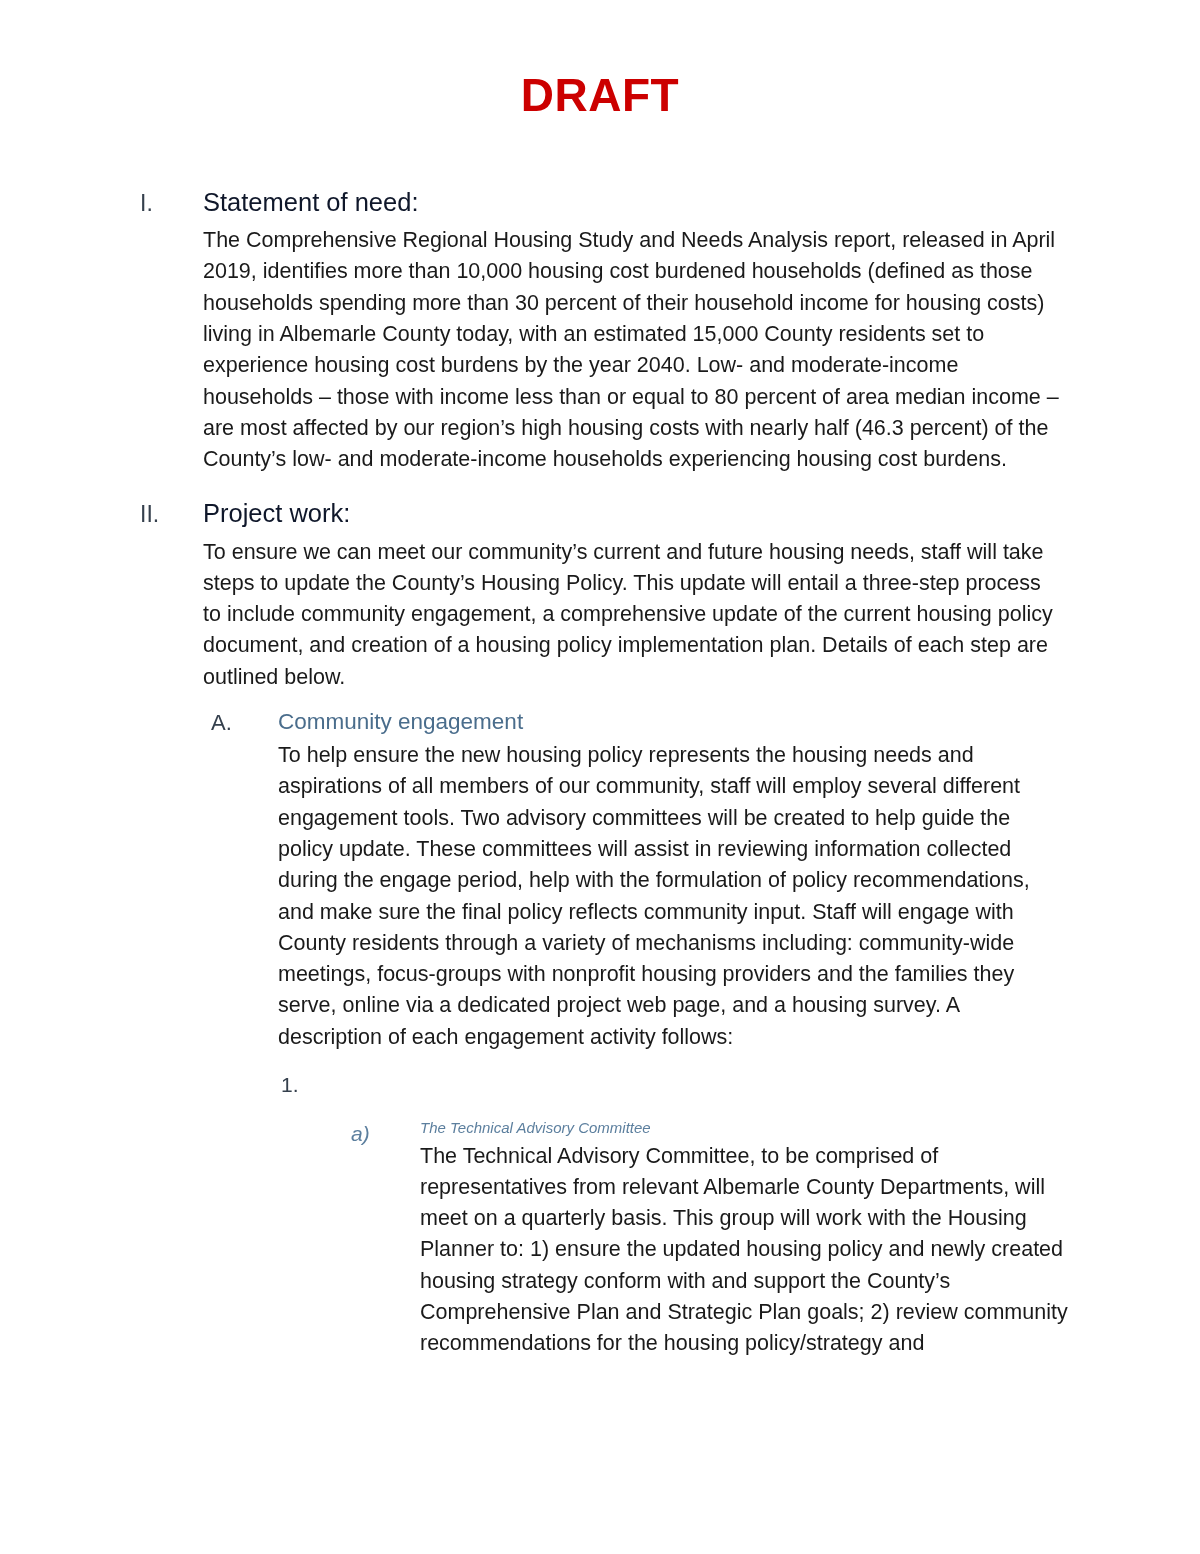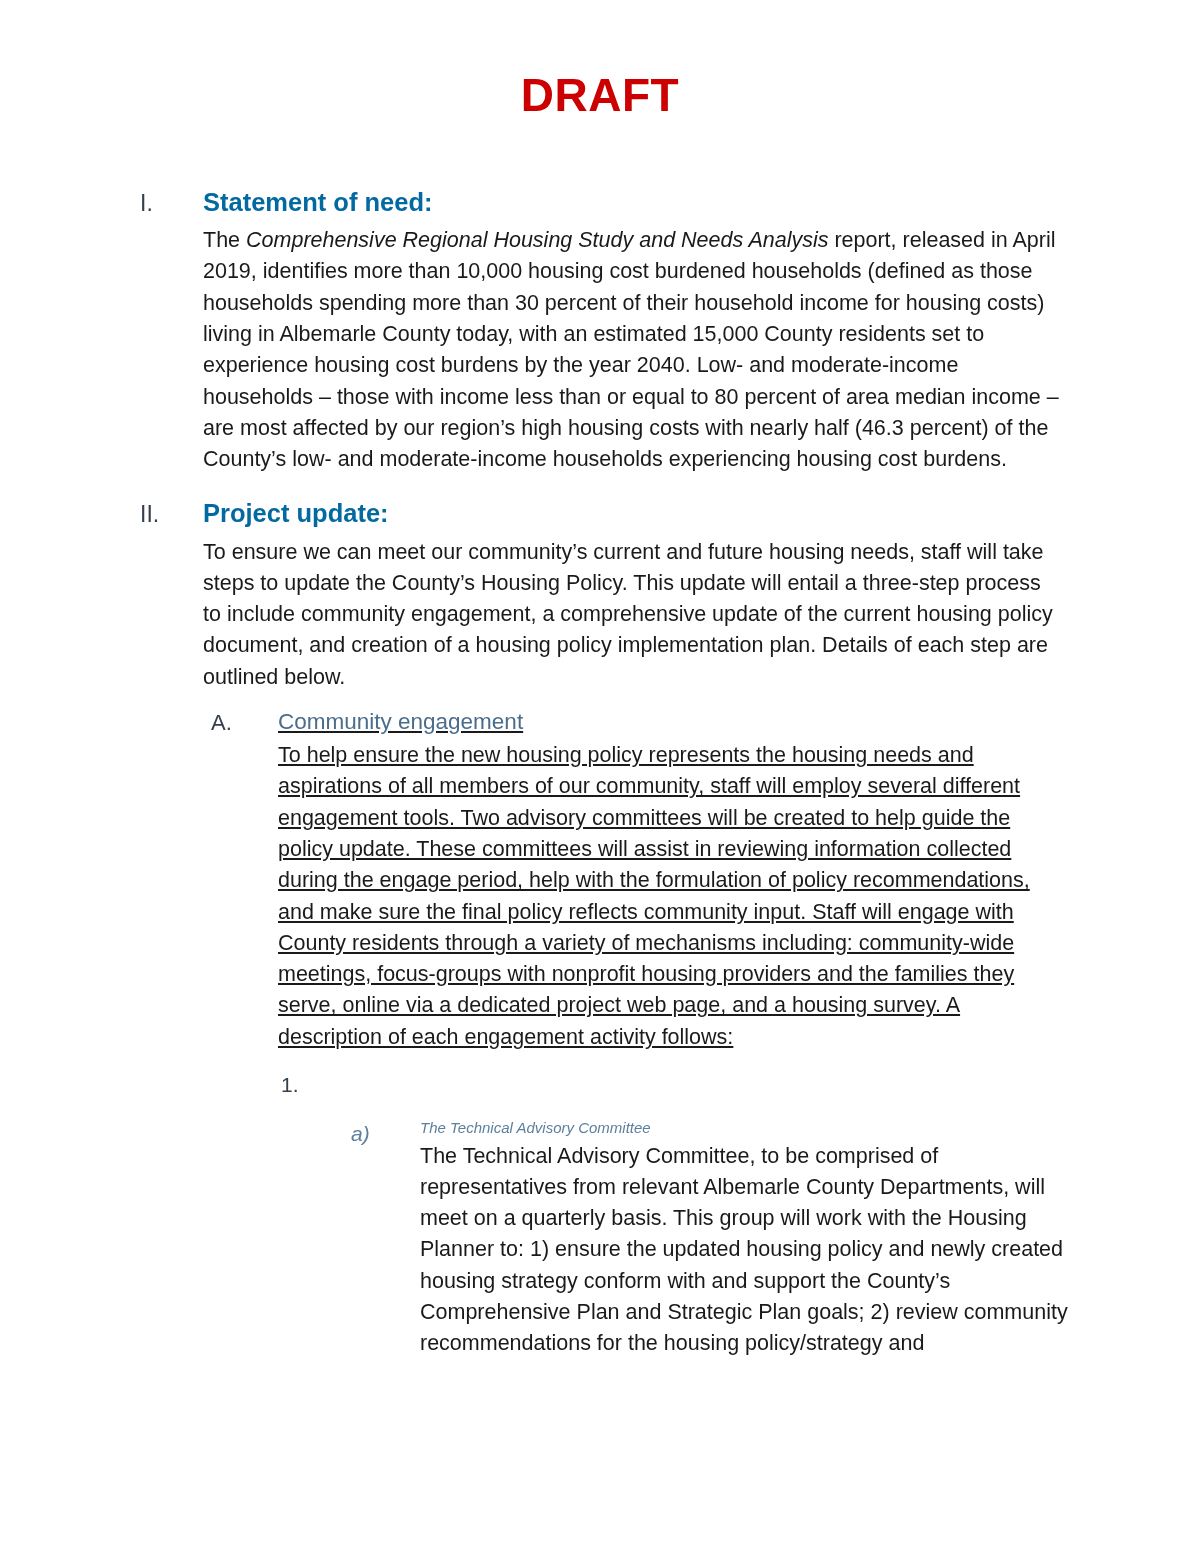--- a/index.html
+++ b/index.html
@@ -67,39 +67,38 @@
     width: 63px;
     margin-left: 140px;
     font-size: 23px;
     color: #35404d;
   }
   .lvl-roman > .content {
     margin-right: 140px;
   }
   .heading-1 {
     font-size: 25.5px;
-    color: #0369a1;
-    line-height: 1.3;
-    font-weight: bold;
+    color: #0f172a;
+    line-height: 1.3;
+    font-weight: normal;
     margin: 0 0 6px 0;
   }
 
   
   .lvl-alpha {
     margin-top: 14px;
   }
   .lvl-alpha > .marker {
     width: 67px;
     margin-left: 211px;
     font-size: 22px;
     color: #35404d;
   }
   .lvl-alpha > .content {
     margin-right: 140px;
-    text-decoration: underline;
   }
   .heading-2 {
     font-size: 22.5px;
     color: #4a6d8c;
     line-height: 1.3;
     font-weight: normal;
     margin: 0 0 4px 0;
   }
 
   
@@ -148,21 +147,20 @@
 
   
   p.para {
     font-size: 21.5px;
     line-height: 1.455;
     color: #1a1a1a;
     margin: 0;
     text-align: left;
   }
   .italic {
-    font-style: italic;
     margin-top: 44px;
   }
 
   
   .section-gap {
     height: 22px;
   }
 </style>
 </head>
 <body>
@@ -179,21 +177,21 @@
         <h1 class="heading-1">Statement of need:</h1>
         <p class="para"><span>The </span><span class="italic">Comprehensive Regional Housing Study and Needs Analysis</span><span> report, released in April 2019, identifies more than 10,000 housing cost burdened households (defined as those households spending more than 30 percent of their household income for housing costs) living in Albemarle County today, with an estimated 15,000 County residents set to experience housing cost burdens by the year 2040. Low- and moderate-income households – those with income less than or equal to 80 percent of area median income – are most affected by our region’s high housing costs with nearly half (46.3 percent) of the County’s low- and moderate-income households experiencing housing cost burdens.</span></p>
       </div>
     </div>
 
     <div class="section-gap"></div>
 
     <div class="item lvl-roman">
       <div class="marker">II.</div>
       <div class="content">
-        <h1 class="heading-1">Project update:</h1>
+        <h1 class="heading-1">Project work:</h1>
         <p class="para">To ensure we can meet our community’s current and future housing needs, staff will take steps to update the County’s Housing Policy. This update will entail a three-step process to include community engagement, a comprehensive update of the current housing policy document, and creation of a housing policy implementation plan.  Details of each step are outlined below.</p>
       </div>
     </div>
 
     <div class="item lvl-alpha">
       <div class="marker">A.</div>
       <div class="content">
         <h2 class="heading-2">Community engagement</h2>
         <p class="para">To help ensure the new housing policy represents the housing needs and aspirations of all members of our community, staff will employ several different engagement tools. Two advisory committees will be created to help guide the policy update. These committees will assist in reviewing information collected during the engage period, help with the formulation of policy recommendations, and make sure the final policy reflects community input. Staff will engage with County residents through a variety of mechanisms including: community-wide meetings, focus-groups with nonprofit housing providers and the families they serve, online via a dedicated project web page, and a housing survey. A description of each engagement activity follows:</p>
       </div>

